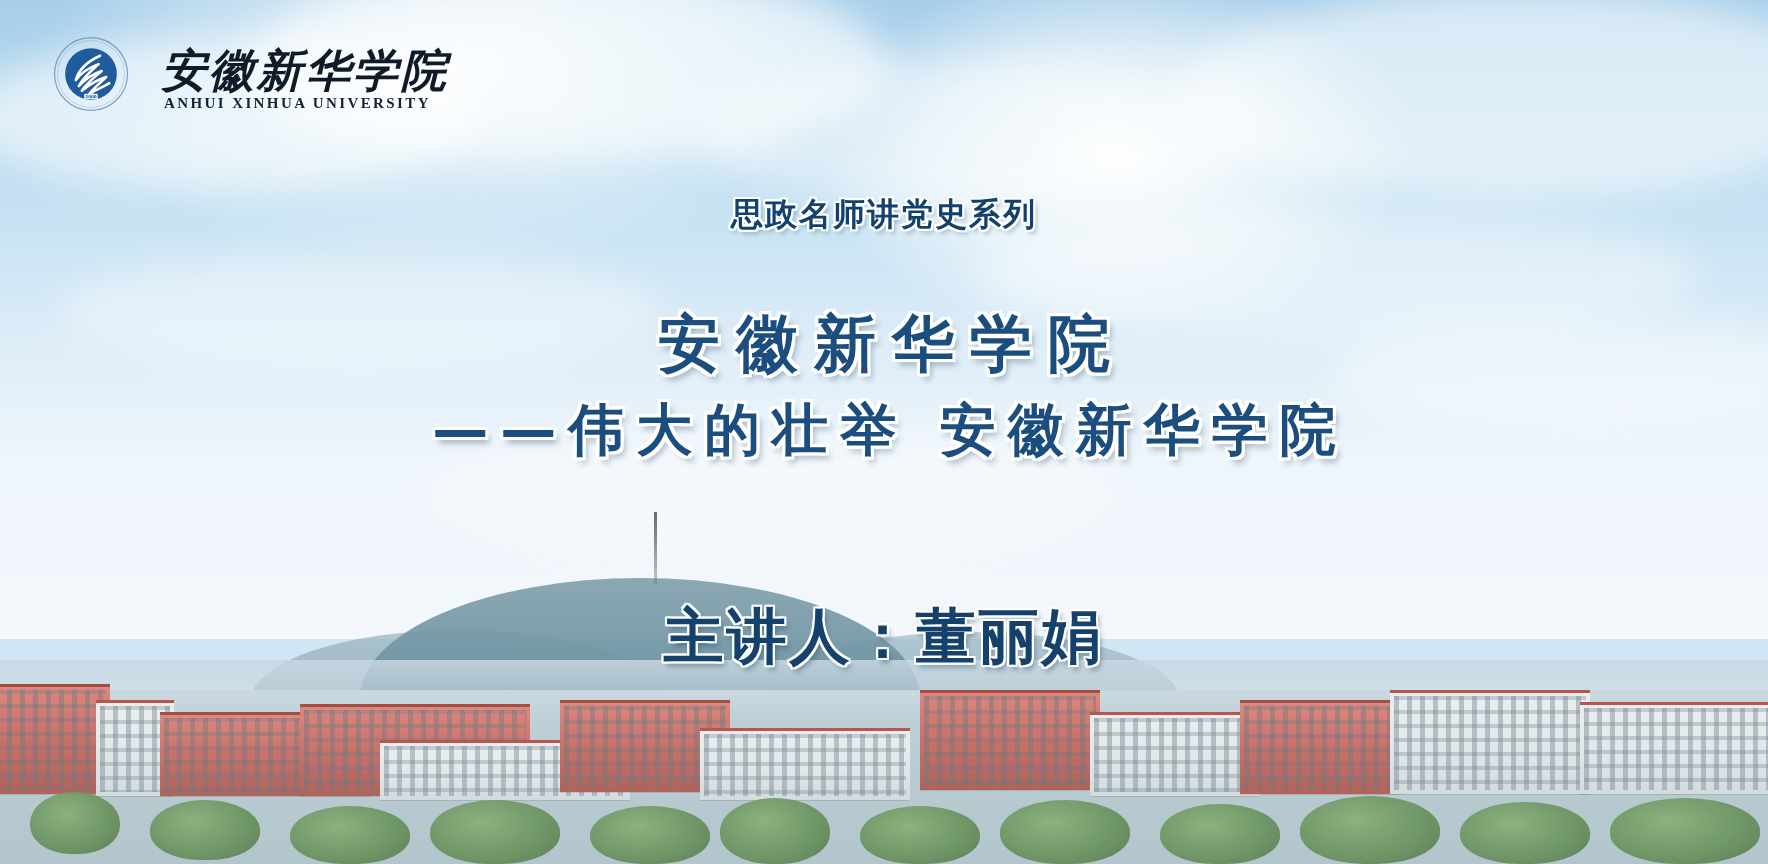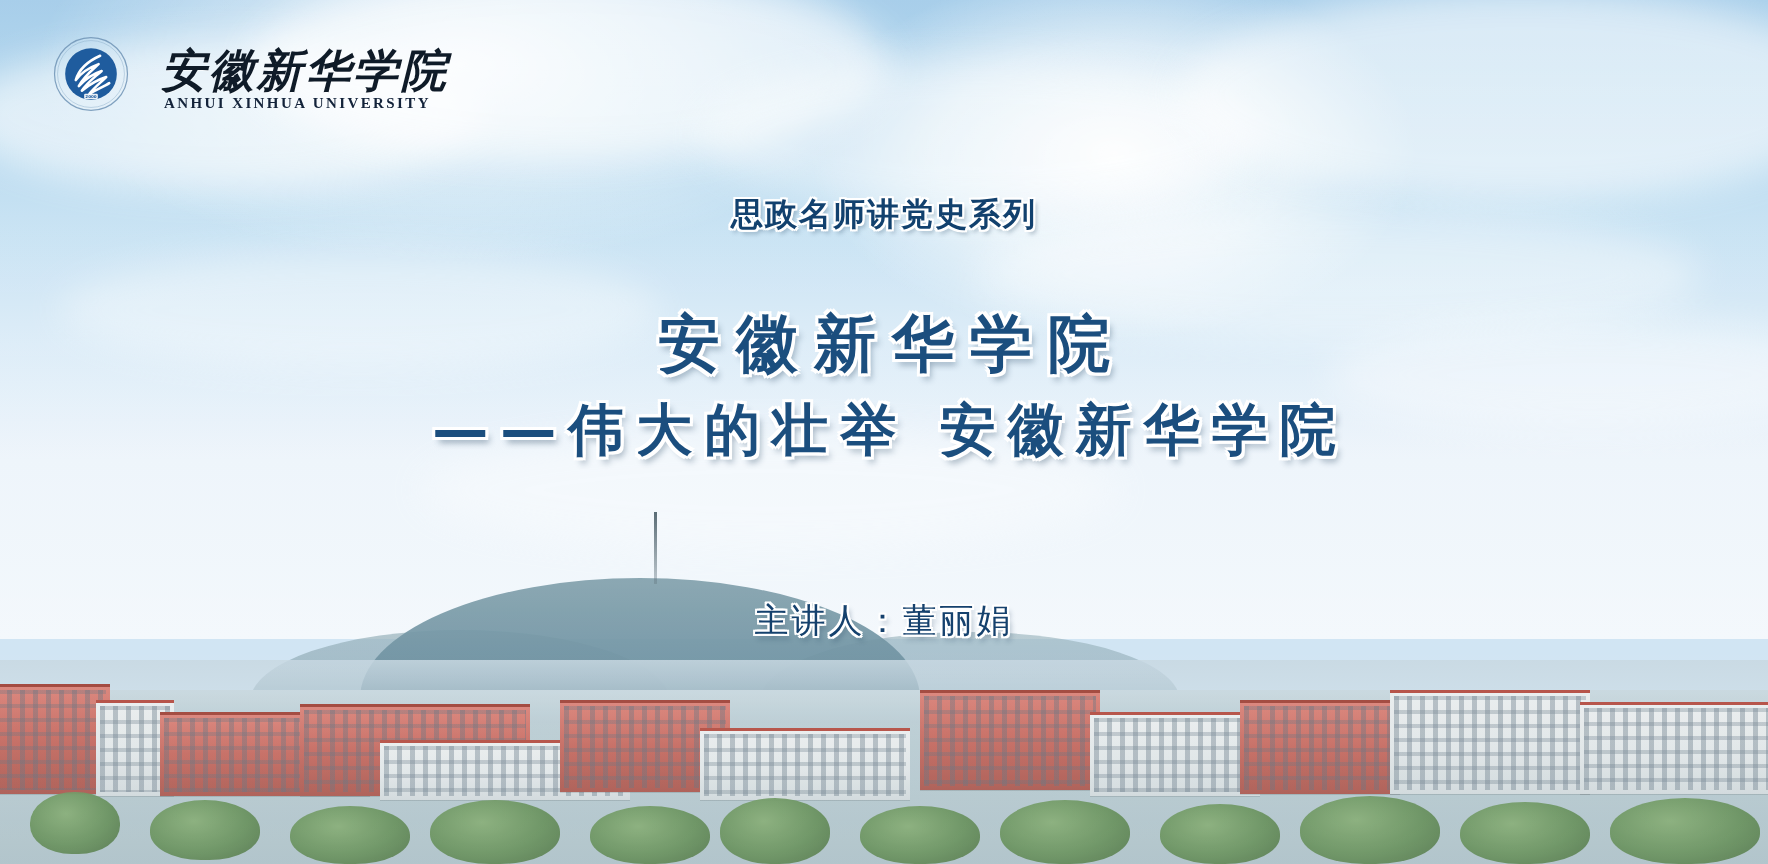--- a/index.html
+++ b/index.html
@@ -181,21 +181,21 @@
     letter-spacing:12px;
     text-indent:12px;
     text-shadow:
       -3px -3px 0 #fff, 3px -3px 0 #fff, -3px 3px 0 #fff, 3px 3px 0 #fff,
       0 -3px 0 #fff, 0 3px 0 #fff, -3px 0 0 #fff, 3px 0 0 #fff,
       4px 6px 6px rgba(30,60,90,.38);
   }
   .presenter{
     position:absolute; left:0; right:0; top:600px;
     font-family:"DejaVu Sans","Liberation Sans",sans-serif;
-    font-size:34px; line-height:1.2; font-weight:400;
+    font-size:60px; line-height:1.2; font-weight:700;
     color:#15416d;
     letter-spacing:3px;
     text-shadow:
       -2px -2px 0 #fff, 2px -2px 0 #fff, -2px 2px 0 #fff, 2px 2px 0 #fff,
       0 -2px 0 #fff, 0 2px 0 #fff, -2px 0 0 #fff, 2px 0 0 #fff,
       3px 5px 5px rgba(30,60,90,.4);
   }
 </style>
 </head>
 <body>

